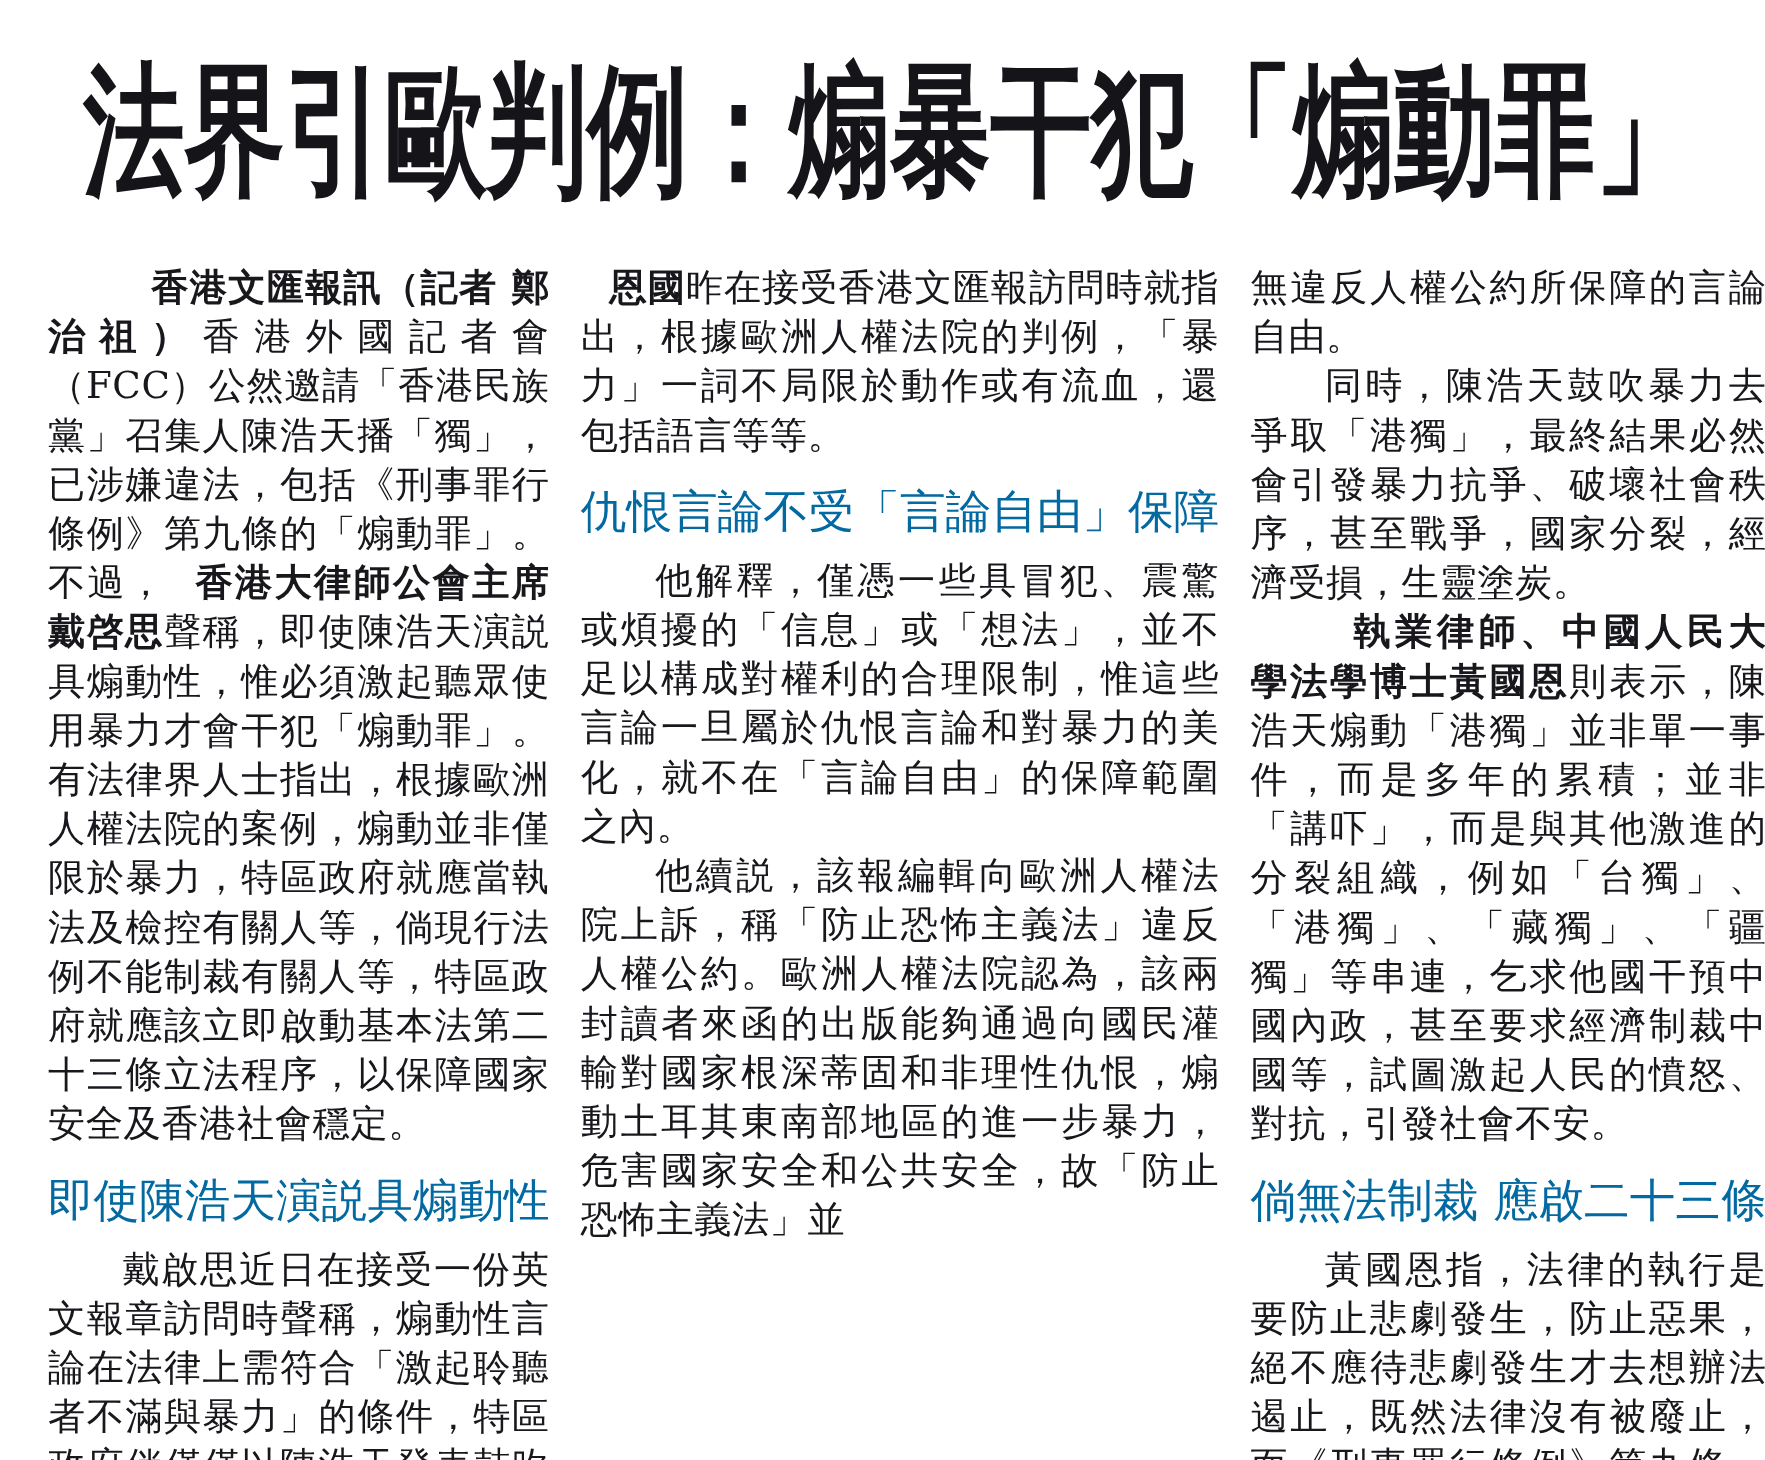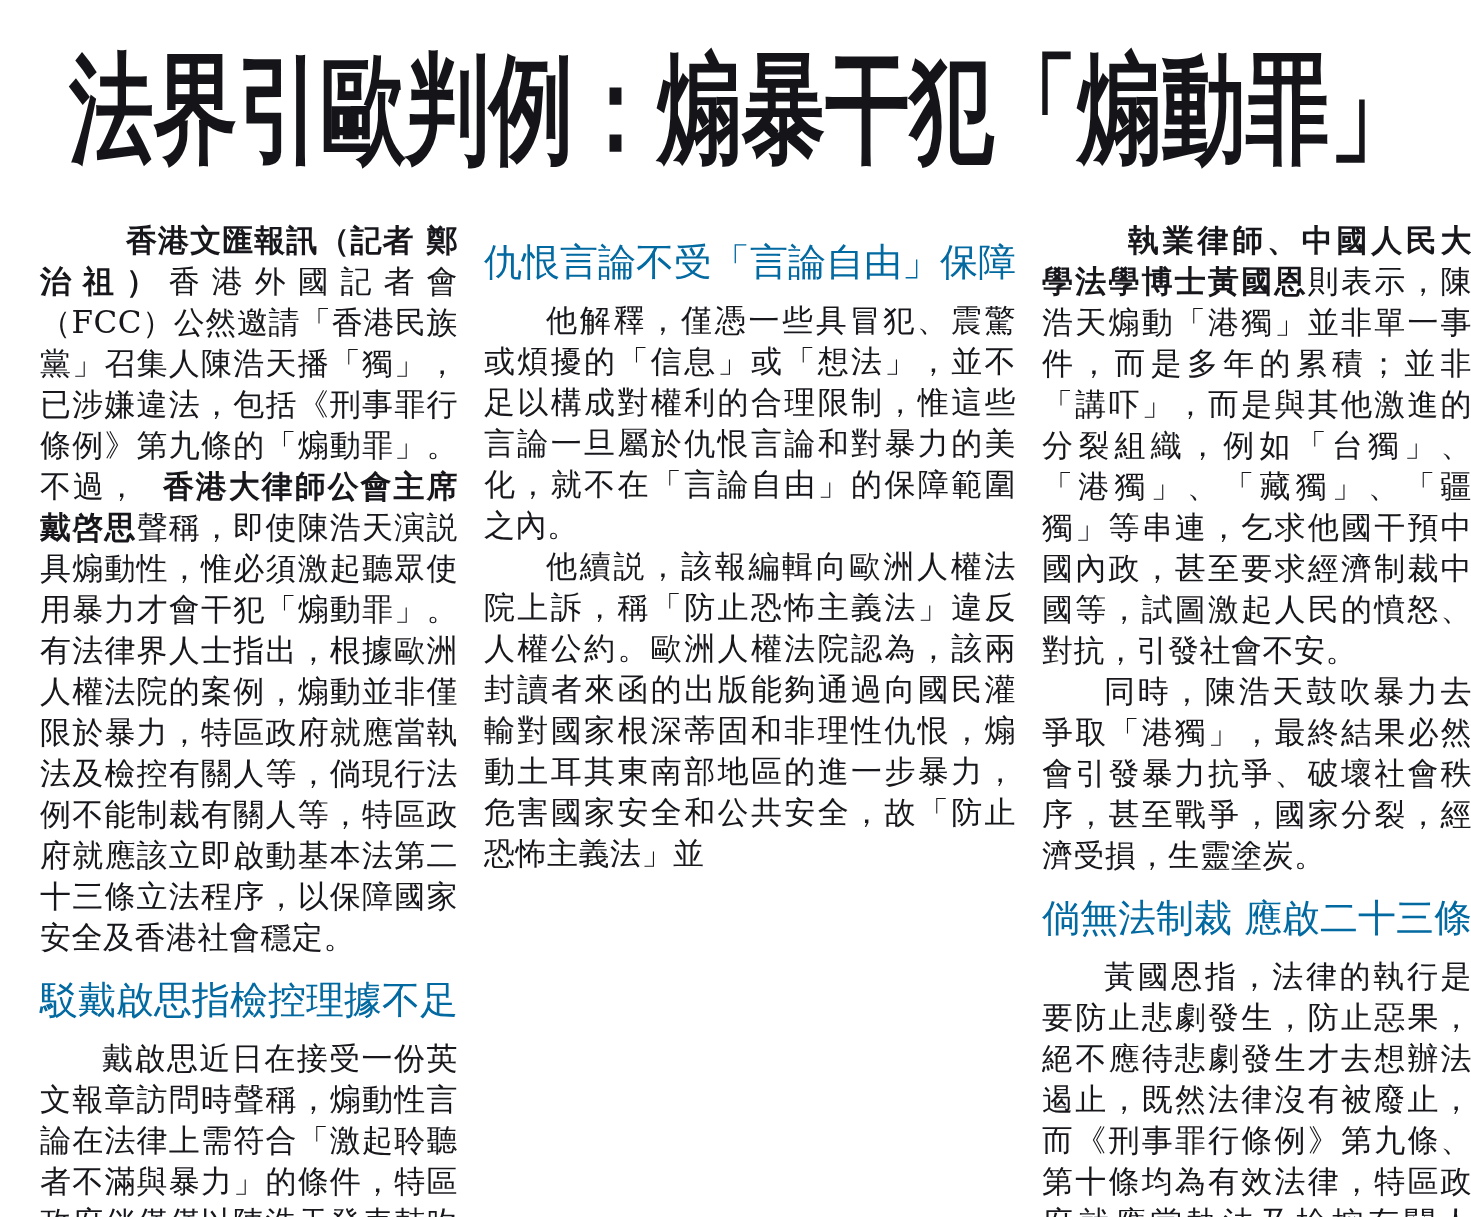--- a/index.html
+++ b/index.html
@@ -60,28 +60,30 @@
   }
 </style>
 </head>
 <body>
 
 <div class="page">
   <h1 class="headline">法界引歐判例：煽暴干犯「煽動罪」</h1>
   <div class="columns" id="columns">
       <div class="col">
         <p class="indent"><span class="b">香港文匯報訊（記者 鄭治祖）</span><span>香港外國記者會（FCC）公然邀請「香港民族黨」召集人陳浩天播「獨」，已涉嫌違法，包括《刑事罪行條例》第九條的「煽動罪」。不過，</span><span class="b">香港大律師公會主席戴啓思</span><span>聲稱，即使陳浩天演説具煽動性，惟必須激起聽眾使用暴力才會干犯「煽動罪」。有法律界人士指出，根據歐洲人權法院的案例，煽動並非僅限於暴力，特區政府就應當執法及檢控有關人等，倘現行法例不能制裁有關人等，特區政府就應該立即啟動基本法第二十三條立法程序，以保障國家安全及香港社會穩定。</span></p>
-        <h2 class="subhead">駁戴啟思指檢控理據不足</h2>
+        <h2 class="subhead">即使陳浩天演説具煽動性</h2>
         <p class="indent"><span>戴啟思近日在接受一份英文報章訪問時聲稱，煽動性言論在法律上需符合「激起聆聽者不滿與暴力」的條件，特區政府倘僅僅以陳浩天發表鼓吹「港獨」的言論為由檢控陳浩天，理據並不足夠，而是需要「更進一步」，如由一名「非常有影響力」的講者發表「港獨」言論，並足以挑起社會混亂，「而不是像陳浩天這樣的人。」</span></p>
       </div>
       <div class="col">
+        <p class=""><span class="b">恩國</span><span>昨在接受香港文匯報訪問時就指出，根據歐洲人權法院的判例，「暴力」一詞不局限於動作或有流血，還包括語言等等。</span></p>
         <h2 class="subhead">仇恨言論不受「言論自由」保障</h2>
         <p class="indent"><span>他解釋，僅憑一些具冒犯、震驚或煩擾的「信息」或「想法」，並不足以構成對權利的合理限制，惟這些言論一旦屬於仇恨言論和對暴力的美化，就不在「言論自由」的保障範圍之內。</span></p>
         <p class="indent"><span>他續説，該報編輯向歐洲人權法院上訴，稱「防止恐怖主義法」違反人權公約。歐洲人權法院認為，該兩封讀者來函的出版能夠通過向國民灌輸對國家根深蒂固和非理性仇恨，煽動土耳其東南部地區的進一步暴力，危害國家安全和公共安全，故「防止恐怖主義法」並</span></p>
       </div>
       <div class="col">
+        <p class=""><span>無違反人權公約所保障的言論自由。</span></p>
+        <p class="indent"><span>同時，陳浩天鼓吹暴力去爭取「港獨」，最終結果必然會引發暴力抗爭、破壞社會秩序，甚至戰爭，國家分裂，經濟受損，生靈塗炭。</span></p>
         <p class="indent"><span class="b">執業律師、中國人民大學法學博士黃國恩</span><span>則表示，陳浩天煽動「港獨」並非單一事件，而是多年的累積；並非「講吓」，而是與其他激進的分裂組織，例如「台獨」、「港獨」、「藏獨」、「疆獨」等串連，乞求他國干預中國內政，甚至要求經濟制裁中國等，試圖激起人民的憤怒、對抗，引發社會不安。</span></p>
-        <p class="indent"><span>同時，陳浩天鼓吹暴力去爭取「港獨」，最終結果必然會引發暴力抗爭、破壞社會秩序，甚至戰爭，國家分裂，經濟受損，生靈塗炭。</span></p>
         <h2 class="subhead">倘無法制裁 應啟二十三條</h2>
         <p class="indent"><span>黃國恩指，法律的執行是要防止悲劇發生，防止惡果，絕不應待悲劇發生才去想辦法遏止，既然法律沒有被廢止，而《刑事罪行條例》第九條、第十條均為有效法律，特區政府就應當執法及檢控有關人等，最終由法院定奪，以彰顯法治。</span></p>
       </div>
     </div>
 </div>
 
 </body></html>

